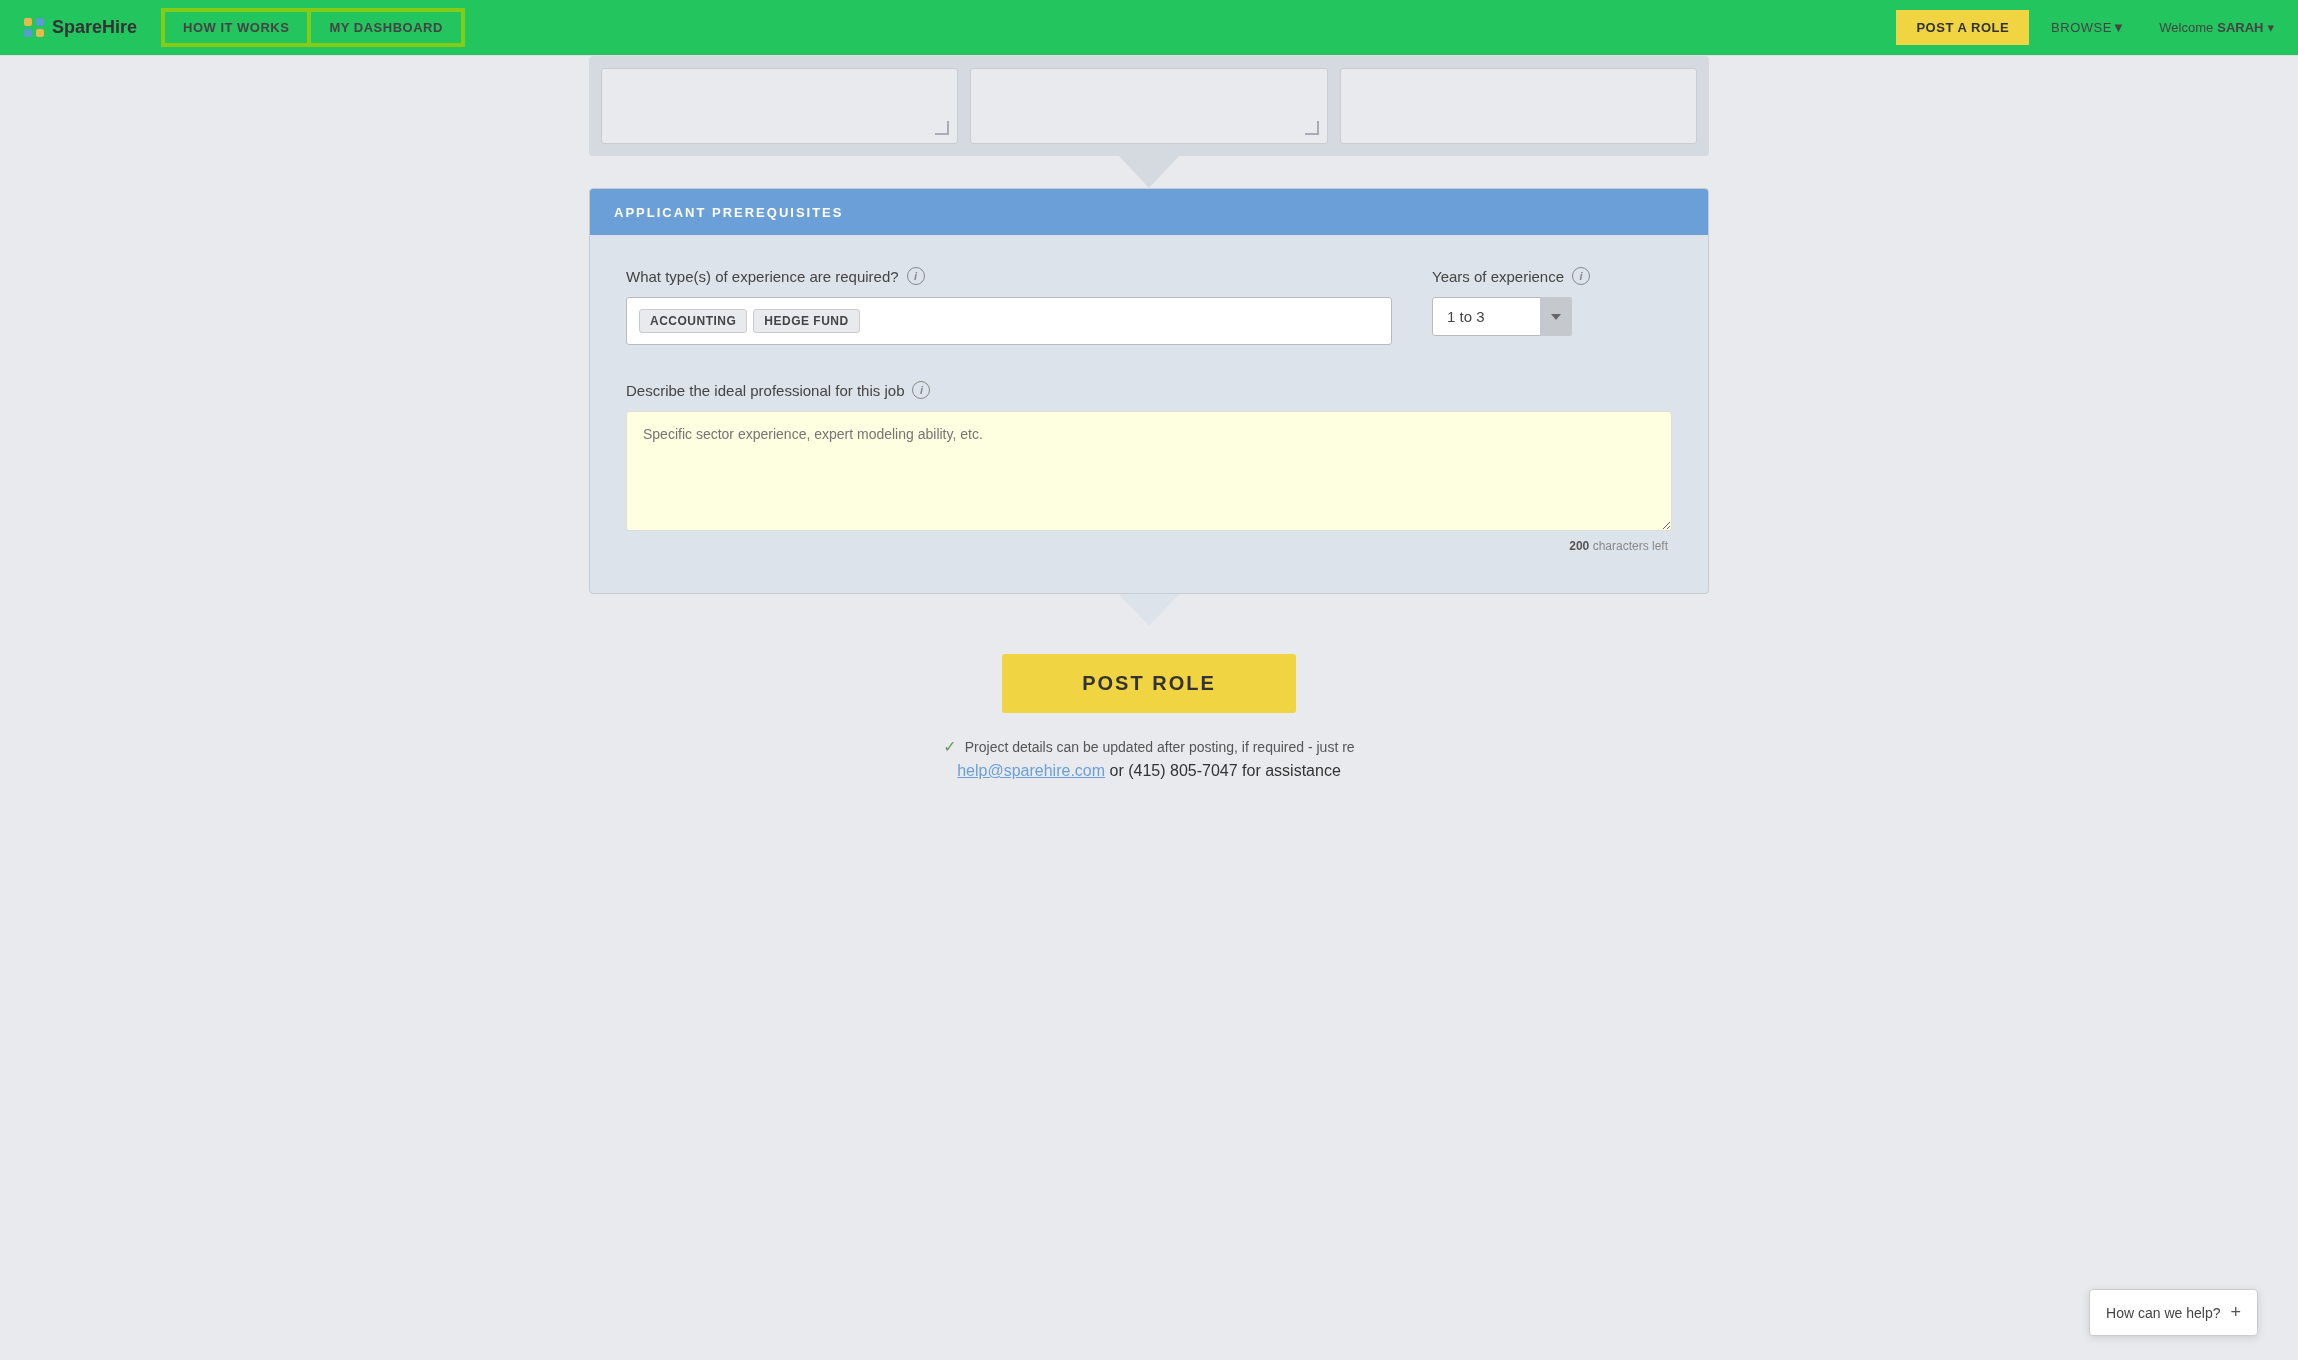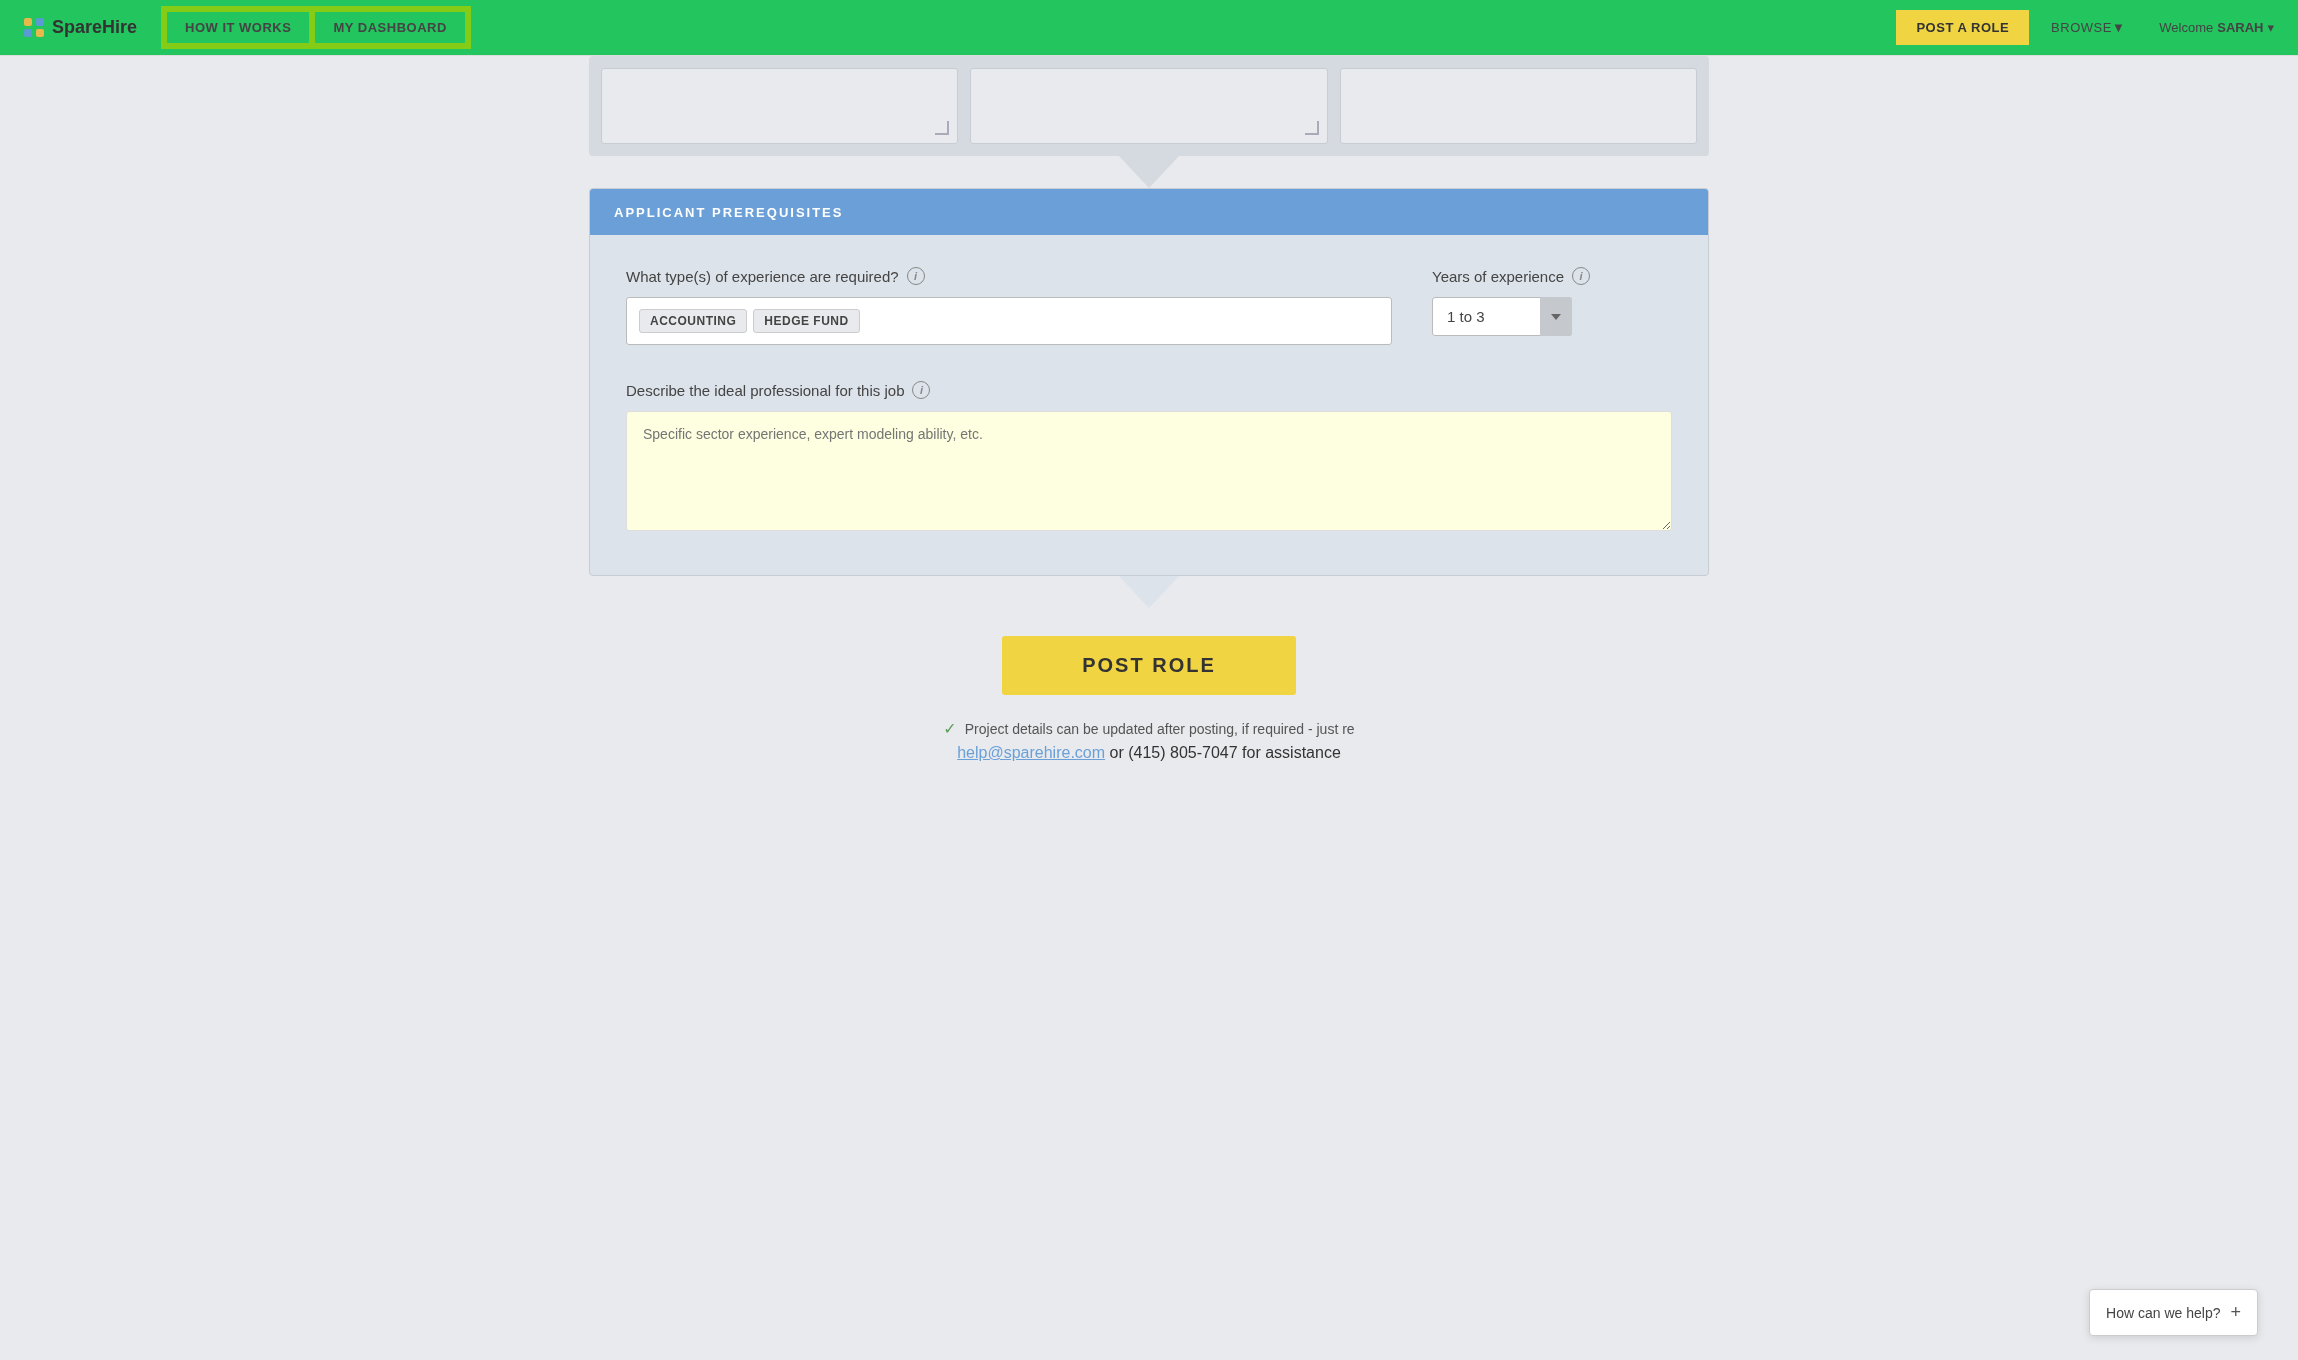--- a/index.html
+++ b/index.html
@@ -50,21 +50,21 @@
       display: flex;
       align-items: center;
       gap: 0;
     }
     .nav-link {
       padding: 8px 18px;
       font-size: 13px;
       font-weight: 600;
       letter-spacing: 0.5px;
       color: #444;
-      border: 6px solid #84cc16;
+      border: 4px solid #84cc16;
       cursor: pointer;
       background: transparent;
       text-transform: uppercase;
     }
     .nav-link:first-child {
       border-right: none;
     }
     .nav-right {
       margin-left: auto;
       display: flex;
@@ -476,20 +476,24 @@
           </div>
         </div>
       </div>
 
       <div>
         <div class="ideal-pro-label-row">
           <span class="form-label" style="margin-bottom:0;">Describe the ideal professional for this job</span>
           <span class="info-icon">i</span>
         </div>
         <textarea class="ideal-textarea" placeholder="Specific sector experience, expert modeling ability, etc." style=""></textarea>
+        <div class="char-count">
+          <strong>200</strong>
+          <span>characters left</span>
+        </div>
       </div>
 
     </div>
   </div>
 
   <div class="connector-down-bottom"></div>
 
 
   <div class="post-role-row">
     <button class="btn-post-role-main">POST ROLE</button>

